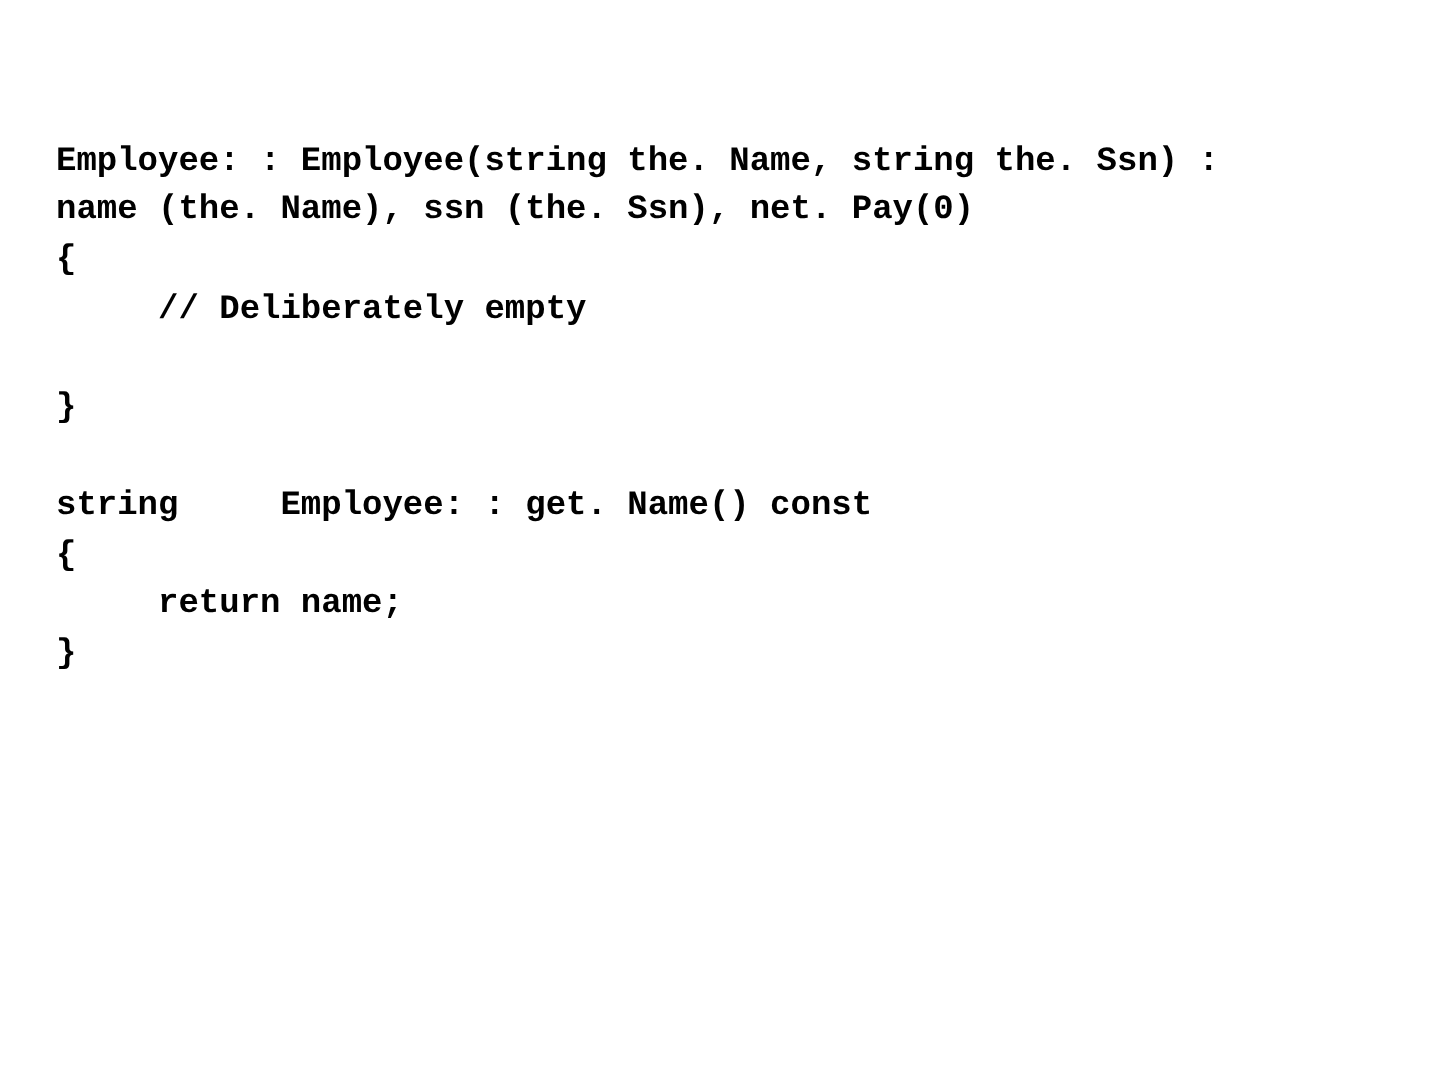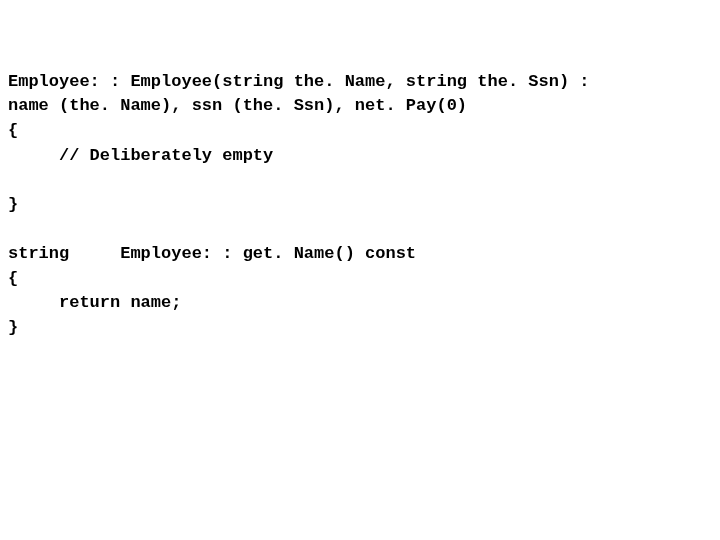--- a/index.html
+++ b/index.html
@@ -7,21 +7,21 @@
     padding: 0;
     width: 720px;
     height: 540px;
     background: #ffffff;
     font-family: "Courier New", Courier, monospace;
     font-weight: bold;
     font-size: 17px;
     color: #000000;
   }
   .code-block {
-    padding: 45px 20px 20px 8px;
+    padding: 45px 20px 20px 28px;
     line-height: 1.45;
     white-space: pre;
   }
 </style>
 </head>
 <body>
 
 <div class="code-block">
 <span>Employee: : Employee(string the. Name, string the. Ssn) :</span>
 <span>name (the. Name), ssn (the. Ssn), net. Pay(0)</span>

